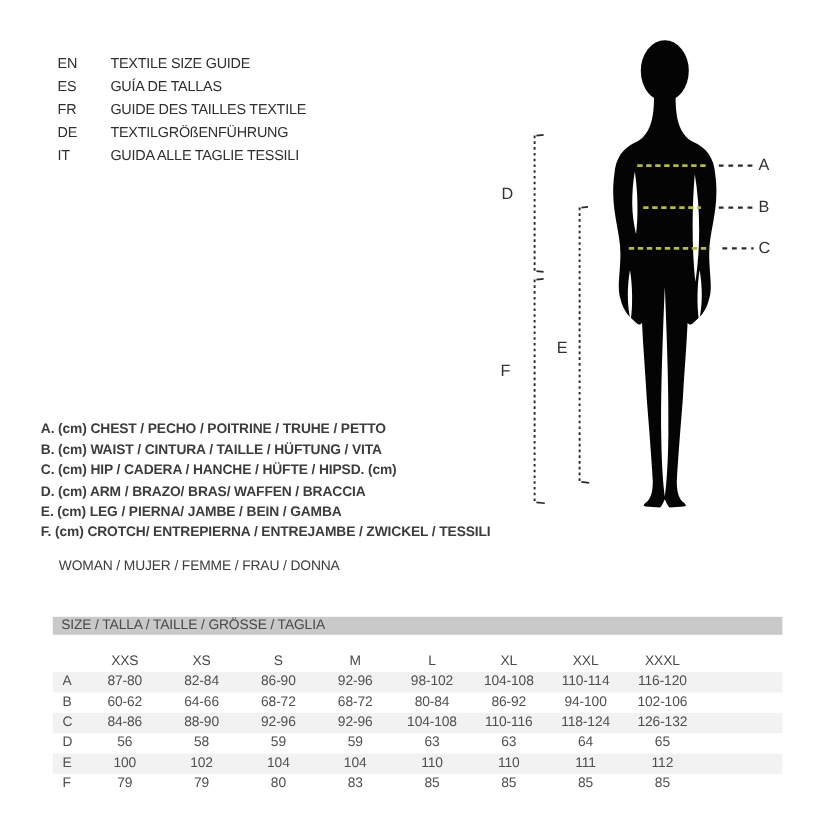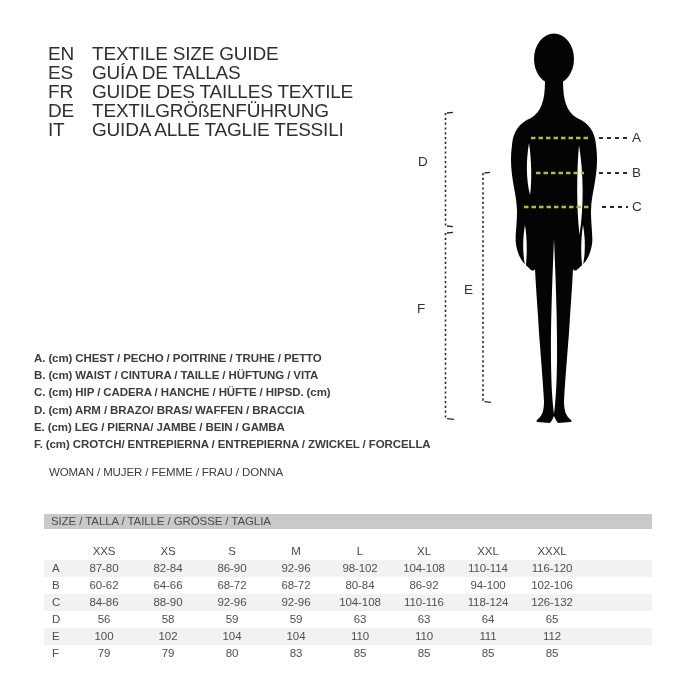--- a/index.html
+++ b/index.html
@@ -1,21 +1,21 @@
 <!DOCTYPE html>
 <html><head>
 <meta charset="utf-8">
 <style>
   html,body{margin:0;padding:0;background:#fff;}
   .canvas{
     position:relative;width:700px;height:700px;background:#ffffff;overflow:hidden;
     font-family:"Liberation Sans","DejaVu Sans",sans-serif;
   }
   
-  .lang-block{position:absolute;left:48px;top:44px;font-size:19px;line-height:19px;
+  .lang-block{position:absolute;left:48px;top:44px;font-size:12px;line-height:19px;
     font-weight:500;color:#2f2f2f;letter-spacing:-0.2px;}
   .lang-row{display:flex;}
   .lang-code{display:inline-block;width:44px;}
   
   .fig-svg{position:absolute;left:0;top:0;}
   .mlabel{position:absolute;font-size:13.5px;color:#333;line-height:14px;letter-spacing:0;}
   
   .legend{position:absolute;left:34px;top:350px;font-size:11.5px;line-height:17.2px;
     font-weight:700;color:#3c3c3c;letter-spacing:-0.1px;}
   .category{position:absolute;left:49px;top:466px;font-size:11.5px;font-weight:500;
@@ -134,21 +134,21 @@
   <div class="mlabel" style="left:418px;top:155px">D</div>
   <div class="mlabel" style="left:464px;top:283px">E</div>
   <div class="mlabel" style="left:417px;top:302px">F</div>
 
   <div class="legend" id="legend">
       <div class="legend-line">A. (cm) CHEST / PECHO / POITRINE / TRUHE / PETTO</div>
       <div class="legend-line">B. (cm) WAIST / CINTURA / TAILLE / HÜFTUNG / VITA</div>
       <div class="legend-line">C. (cm) HIP / CADERA / HANCHE / HÜFTE / HIPSD. (cm)</div>
       <div class="legend-line">D. (cm) ARM / BRAZO/ BRAS/ WAFFEN / BRACCIA</div>
       <div class="legend-line">E. (cm) LEG / PIERNA/ JAMBE / BEIN / GAMBA</div>
-      <div class="legend-line">F. (cm) CROTCH/ ENTREPIERNA / ENTREPIERNA / ZWICKEL / FORCELLA</div>
+      <div class="legend-line">F. (cm) CROTCH/ ENTREPIERNA / ENTREJAMBE / ZWICKEL / TESSILI</div>
     </div>
 
   <div class="category">WOMAN / MUJER / FEMME / FRAU / DONNA</div>
 
   <div class="size-table">
     <div class="bar">SIZE / TALLA / TAILLE / GRÖSSE / TAGLIA</div>
     <div id="table-rows">
         <div class="trow head">
           <div class="cell rlabel"></div>
           <div class="cell">XXS</div>

